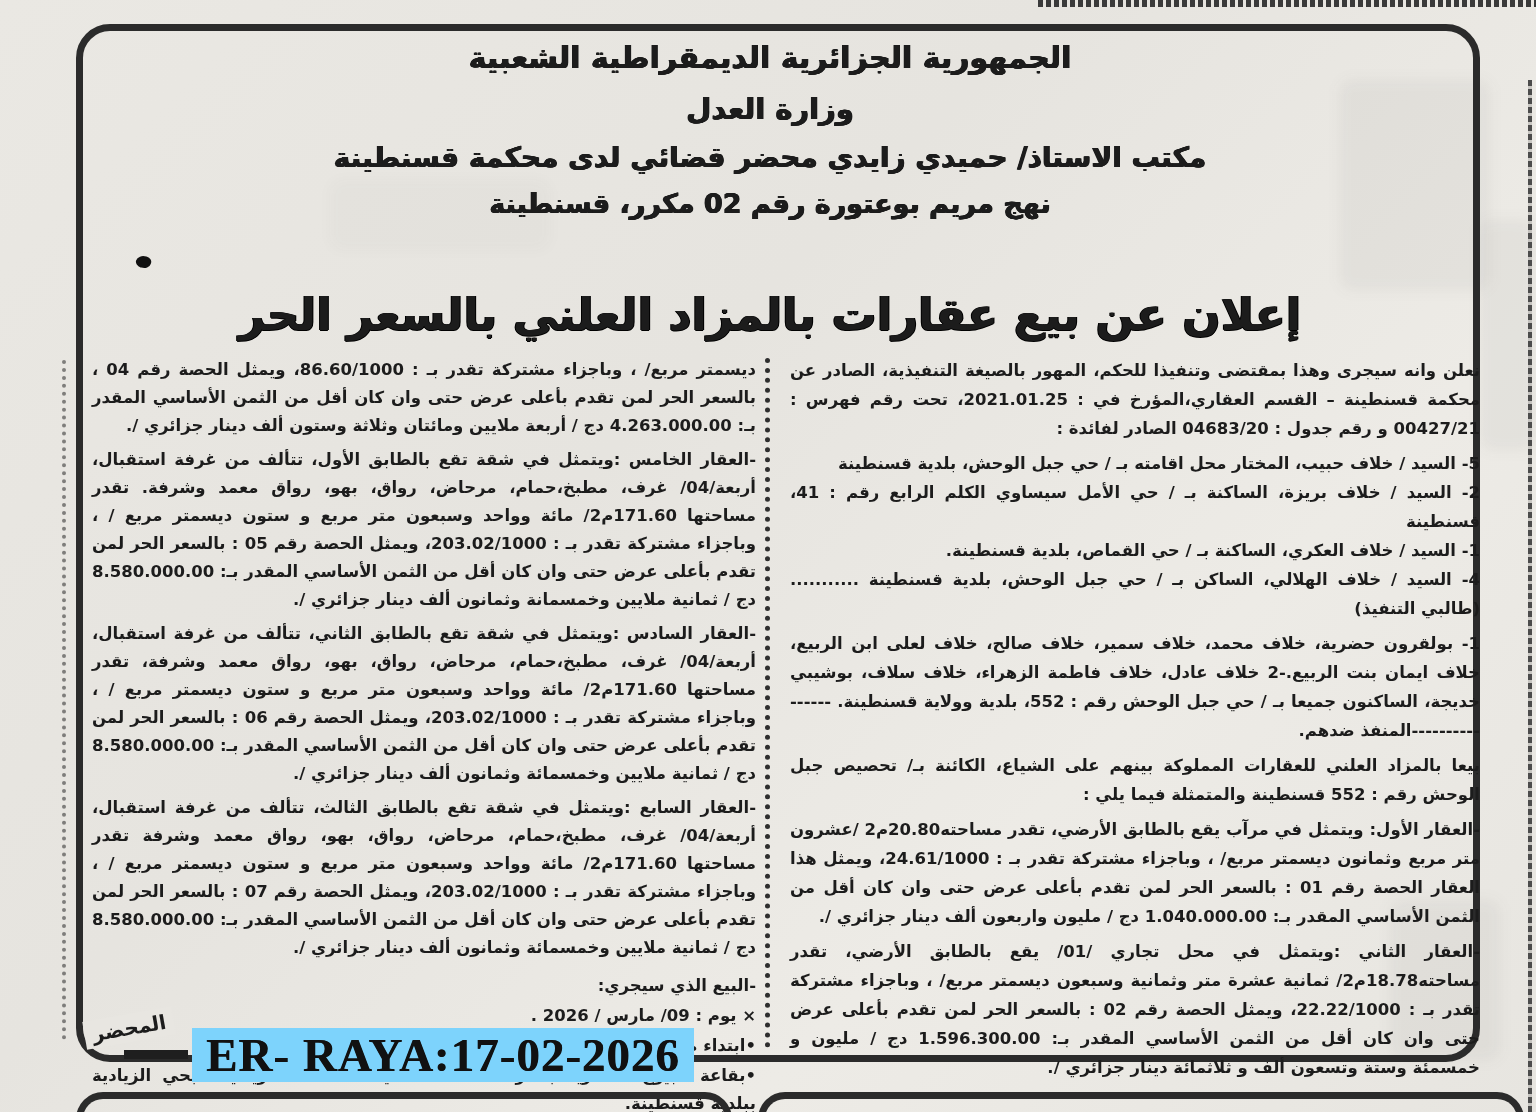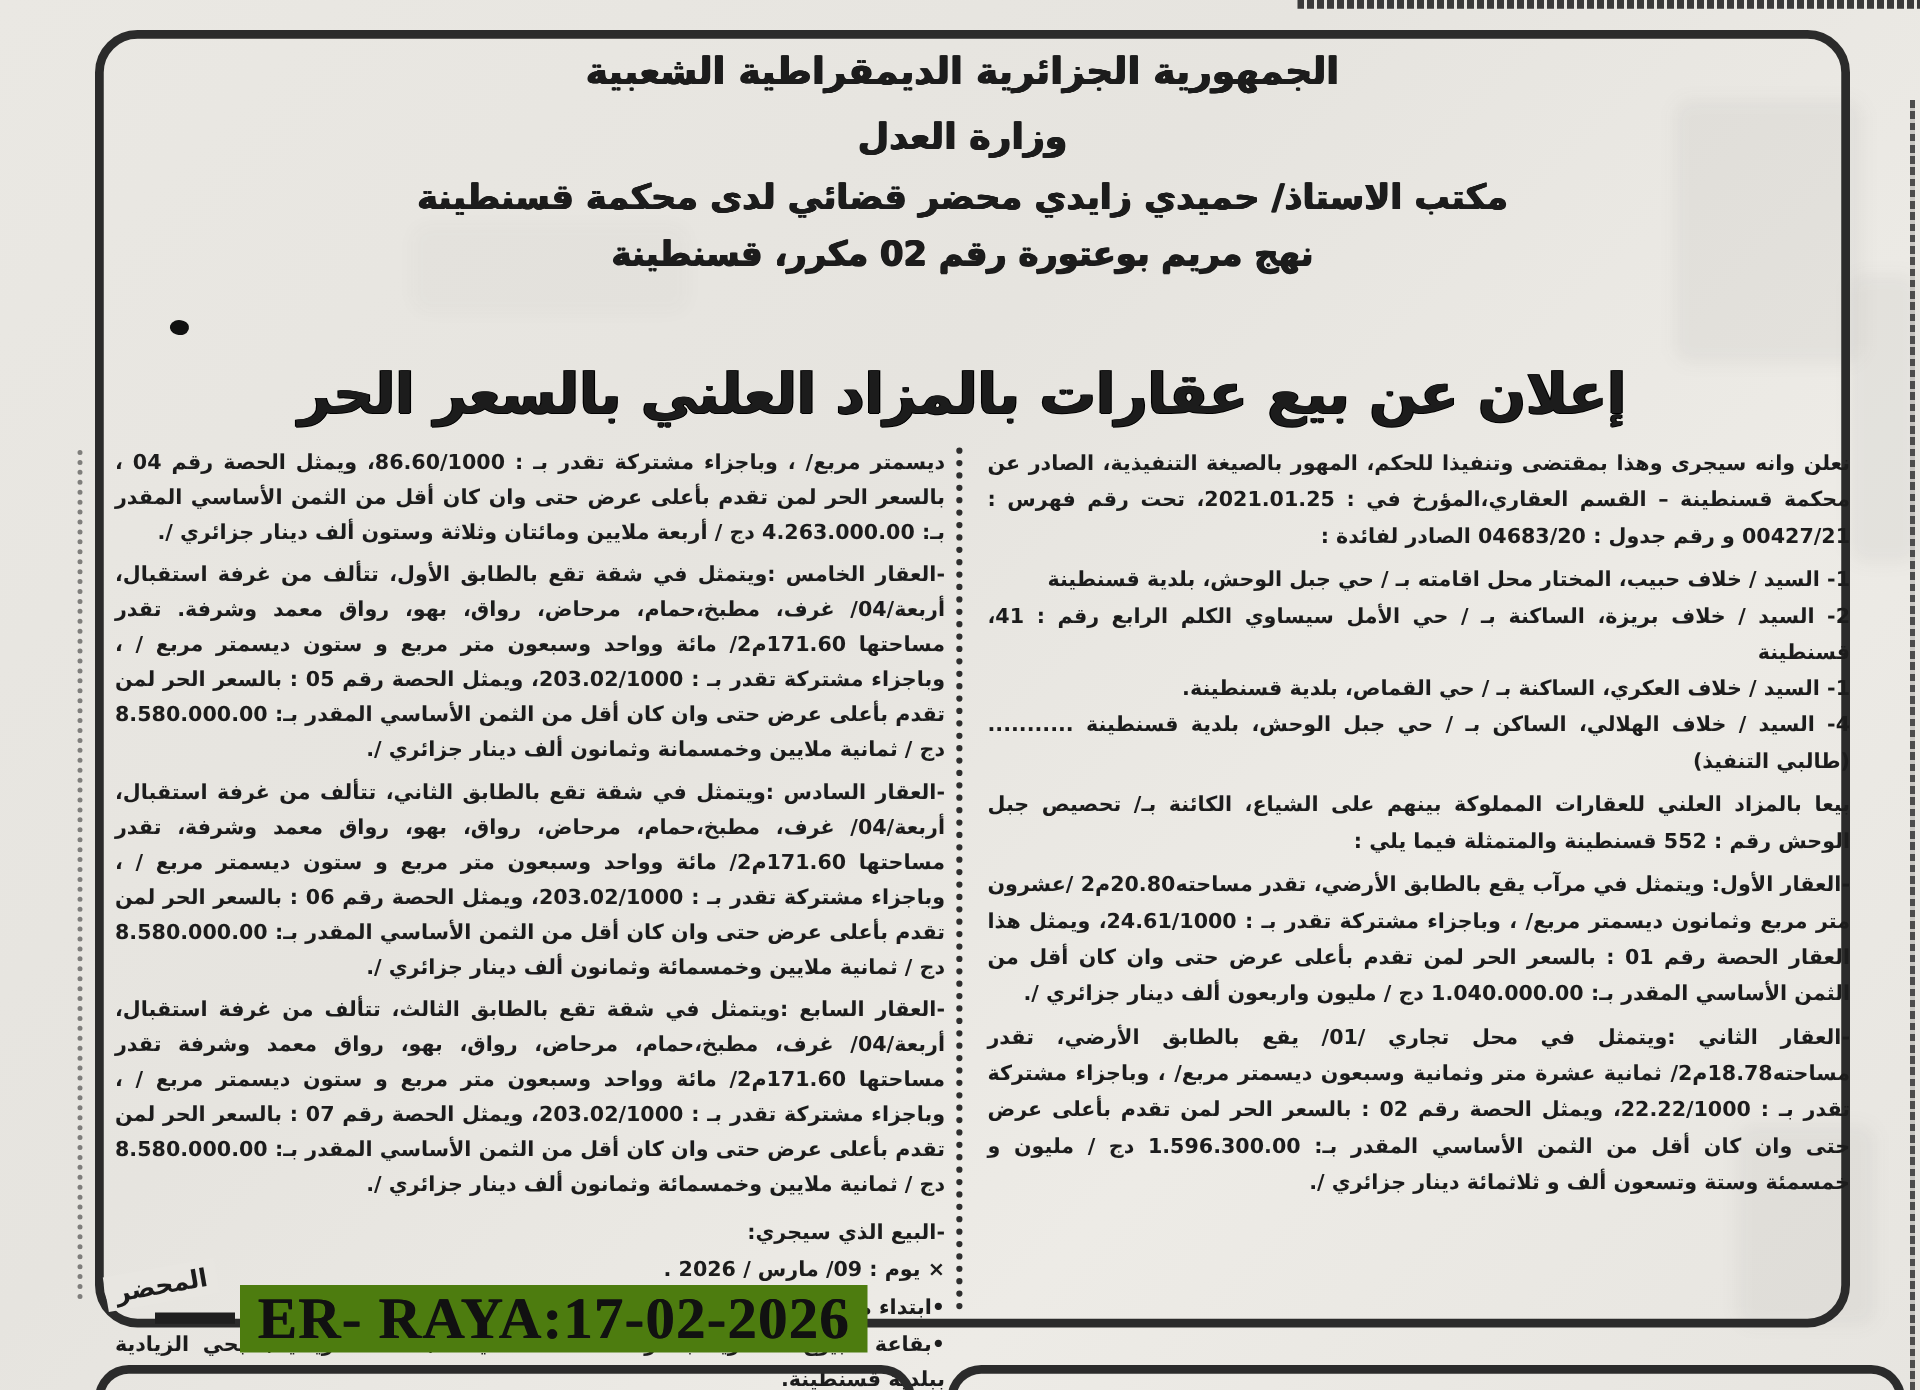--- a/index.html
+++ b/index.html
@@ -46,21 +46,21 @@
   .sale-heading{margin:10px 0 2px 0 !important;}
   .sale-item{margin:0 0 2px 0 !important;}
   .bailiff{
     position:absolute;left:84px;top:1014px;direction:rtl;font-size:20px;font-weight:bold;
     background:#e8e6e1;padding:2px 8px;transform:rotate(-10deg);z-index:3;
   }
   .footer-dash-left{position:absolute;left:124px;top:1050px;width:64px;height:9px;background:#1f1f1f;z-index:2;}
   .footer-brand{
     position:absolute;left:192px;top:1028px;z-index:2;
     font-family:"Liberation Serif",serif;font-weight:bold;font-size:47px;letter-spacing:1px;
-    background:#4d7c0f;padding:0 14px;color:#111;
+    background:#7dd3fc;padding:0 14px;color:#111;
     text-shadow:.5px 0 0 #111;
   }
   .bottom-box{position:absolute;top:1092px;height:20px;border:7px solid #2b2b2b;border-bottom:none;
     border-radius:30px 30px 0 0;}
   .bottom-box-left{left:76px;width:642px;}
   .bottom-box-right{left:758px;width:752px;}
 </style>
 </head>
 <body>
 
@@ -82,24 +82,25 @@
   <div class="h-line3 t-heavy">مكتب الاستاذ/ حميدي زايدي   محضر قضائي لدى محكمة قسنطينة</div>
   <div class="h-line4 t-heavy">نهج مريم بوعتورة رقم 02 مكرر، قسنطينة</div>
 </div>
 
 <div class="ad-title">إعلان عن بيع عقارات بالمزاد العلني بالسعر الحر</div>
 
 <div class="column-divider"></div>
 
 <div class="col col-right">
   <p>نعلن وانه سيجرى وهذا بمقتضى وتنفيذا للحكم، المهور بالصيغة التنفيذية، الصادر عن محكمة قسنطينة – القسم العقاري،المؤرخ في : 2021.01.25، تحت رقم فهرس : 00427/21 و رقم جدول : 04683/20 الصادر لفائدة :</p>
-  <p class="tight">1- السيد / خلاف حبيب، المختار محل اقامته بـ / حي جبل الوحش، بلدية قسنطينة</p>
+  <p class="tight">5- السيد / خلاف حبيب، المختار محل اقامته بـ / حي جبل الوحش، بلدية قسنطينة</p>
   <p class="tight">2- السيد / خلاف بريزة، الساكنة بـ / حي الأمل سيساوي الكلم الرابع رقم : 41، قسنطينة</p>
   <p class="tight">1- السيد / خلاف العكري، الساكنة بـ / حي القماص، بلدية قسنطينة.</p>
   <p>4- السيد / خلاف الهلالي، الساكن بـ / حي جبل الوحش، بلدية قسنطينة ........... (طالبي التنفيذ)</p>
+  <p>1- بولقرون حضرية، خلاف محمد، خلاف سمير، خلاف صالح، خلاف لعلى ابن الربيع، خلاف ايمان بنت الربيع.-2 خلاف عادل، خلاف فاطمة الزهراء، خلاف سلاف، بوشيبي خديجة، الساكنون جميعا بـ / حي جبل الوحش رقم : 552، بلدية وولاية قسنطينة. ----------------المنفذ ضدهم.</p>
   <p>بيعا بالمزاد العلني للعقارات المملوكة بينهم على الشياع، الكائنة بـ/ تحصيص جبل الوحش رقم : 552 قسنطينة والمتمثلة فيما يلي :</p>
   <p>-العقار الأول: ويتمثل في مرآب يقع بالطابق الأرضي، تقدر مساحته20.80م2 /عشرون متر مربع وثمانون ديسمتر مربع/ ، وباجزاء مشتركة تقدر بـ : 24.61/1000، ويمثل هذا العقار الحصة رقم 01 : بالسعر الحر لمن تقدم بأعلى عرض حتى وان كان أقل من الثمن الأساسي المقدر بـ: 1.040.000.00 دج / مليون واربعون ألف دينار جزائري /.</p>
   <p>-العقار الثاني :ويتمثل في محل تجاري /01/ يقع بالطابق الأرضي، تقدر مساحته18.78م2/ ثمانية عشرة متر وثمانية وسبعون ديسمتر مربع/ ، وباجزاء مشتركة تقدر بـ : 22.22/1000، ويمثل الحصة رقم 02 : بالسعر الحر لمن تقدم بأعلى عرض حتى وان كان أقل من الثمن الأساسي المقدر بـ: 1.596.300.00 دج / مليون و خمسمئة وستة وتسعون ألف و ثلاثمائة دينار جزائري /.</p>
 
 </div>
 
 <div class="col col-left">
   <p>ديسمتر مربع/ ، وباجزاء مشتركة تقدر بـ : 86.60/1000، ويمثل الحصة رقم 04 ، بالسعر الحر لمن تقدم بأعلى عرض حتى وان كان أقل من الثمن الأساسي المقدر بـ: 4.263.000.00 دج / أربعة ملايين ومائتان وثلاثة وستون ألف دينار جزائري /.</p>
   <p>-العقار الخامس :ويتمثل في شقة تقع بالطابق الأول، تتألف من غرفة استقبال، أربعة/04/ غرف، مطبخ،حمام، مرحاض، رواق، بهو، رواق معمد وشرفة. تقدر مساحتها 171.60م2/ مائة وواحد وسبعون متر مربع و ستون ديسمتر مربع / ، وباجزاء مشتركة تقدر بـ : 203.02/1000، ويمثل الحصة رقم 05 : بالسعر الحر لمن تقدم بأعلى عرض حتى وان كان أقل من الثمن الأساسي المقدر بـ: 8.580.000.00 دج / ثمانية ملايين وخمسمانة وثمانون ألف دينار جزائري /.</p>
   <p>-العقار السادس :ويتمثل في شقة تقع بالطابق الثاني، تتألف من غرفة استقبال، أربعة/04/ غرف، مطبخ،حمام، مرحاض، رواق، بهو، رواق معمد وشرفة، تقدر مساحتها 171.60م2/ مائة وواحد وسبعون متر مربع و ستون ديسمتر مربع / ، وباجزاء مشتركة تقدر بـ : 203.02/1000، ويمثل الحصة رقم 06 : بالسعر الحر لمن تقدم بأعلى عرض حتى وان كان أقل من الثمن الأساسي المقدر بـ: 8.580.000.00 دج / ثمانية ملايين وخمسمائة وثمانون ألف دينار جزائري /.</p>

